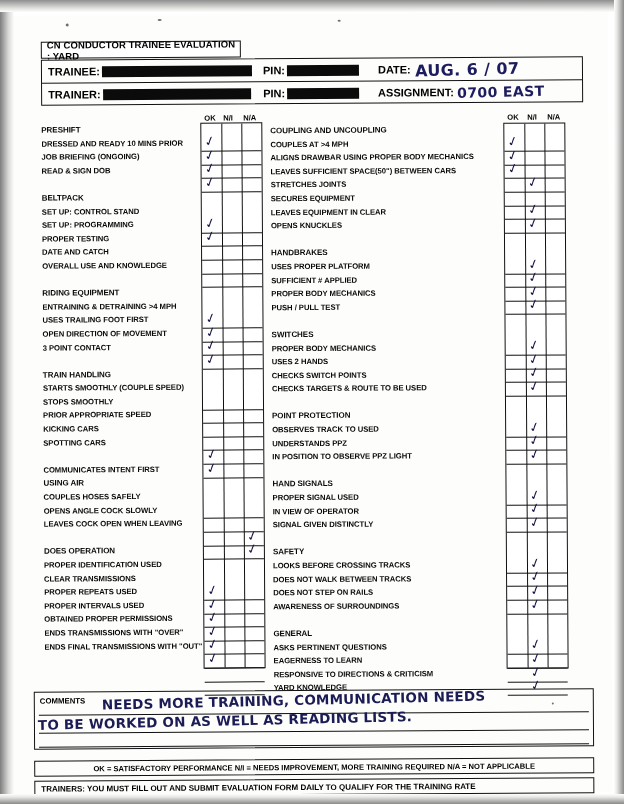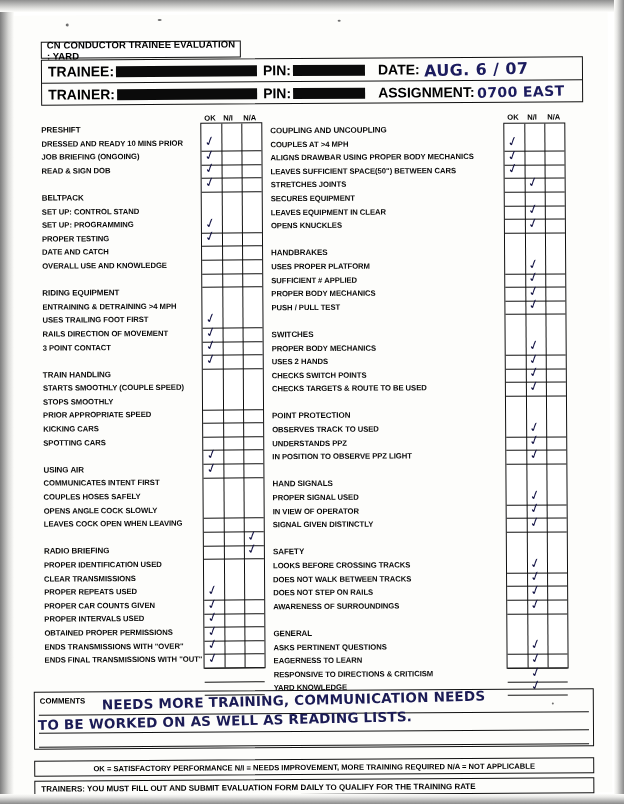--- a/index.html
+++ b/index.html
@@ -81,21 +81,21 @@
     position: absolute;
     left: 0;
     width: 100%;
     height: 22px;
     display: flex;
     align-items: center;
   }
   .hdr-row.r1 { top: 0; }
   .hdr-row.r2 { top: 22px; border-top: 1.4px solid #111; }
   .hdr-lbl {
-    font-size: 14px;
+    font-size: 11px;
     font-weight: bold;
     padding-left: 6px;
     color: #000;
     white-space: nowrap;
   }
   .redact {
     background: #0b0b0b;
     height: 11px;
     display: inline-block;
   }
@@ -364,41 +364,40 @@
         <div class="item sect">BELTPACK</div>
         <div class="item">SET UP: CONTROL STAND</div>
         <div class="item">SET UP: PROGRAMMING</div>
         <div class="item">PROPER TESTING</div>
         <div class="item">DATE AND CATCH</div>
         <div class="item">OVERALL USE AND KNOWLEDGE</div>
         <div class="item blank">.</div>
         <div class="item sect">RIDING EQUIPMENT</div>
         <div class="item">ENTRAINING &amp; DETRAINING    &gt;4 MPH</div>
         <div class="item">USES TRAILING FOOT FIRST</div>
-        <div class="item">RAILS DIRECTION OF MOVEMENT</div>
+        <div class="item">OPEN DIRECTION OF MOVEMENT</div>
         <div class="item">3 POINT CONTACT</div>
         <div class="item blank">.</div>
         <div class="item sect">TRAIN HANDLING</div>
         <div class="item">STARTS SMOOTHLY (COUPLE SPEED)</div>
         <div class="item">STOPS SMOOTHLY</div>
         <div class="item">PRIOR APPROPRIATE SPEED</div>
         <div class="item">KICKING CARS</div>
         <div class="item">SPOTTING CARS</div>
         <div class="item blank">.</div>
+        <div class="item">COMMUNICATES INTENT FIRST</div>
         <div class="item sect">USING AIR</div>
-        <div class="item">COMMUNICATES INTENT FIRST</div>
         <div class="item">COUPLES HOSES SAFELY</div>
         <div class="item">OPENS ANGLE COCK SLOWLY</div>
         <div class="item">LEAVES COCK OPEN WHEN LEAVING</div>
         <div class="item blank">.</div>
-        <div class="item sect">RADIO BRIEFING</div>
+        <div class="item sect">DOES OPERATION</div>
         <div class="item">PROPER IDENTIFICATION USED</div>
         <div class="item">CLEAR TRANSMISSIONS</div>
         <div class="item">PROPER REPEATS USED</div>
-        <div class="item">PROPER CAR COUNTS GIVEN</div>
         <div class="item">PROPER INTERVALS USED</div>
         <div class="item">OBTAINED PROPER PERMISSIONS</div>
         <div class="item">ENDS TRANSMISSIONS WITH "OVER"</div>
         <div class="item">ENDS FINAL TRANSMISSIONS WITH "OUT"</div>
       </div>
 
     <div class="items" id="right-items" style="left:262px; top:110px; width:235px;">
         <div class="item sect">COUPLING AND UNCOUPLING</div>
         <div class="item">COUPLES AT &gt;4 MPH</div>
         <div class="item">ALIGNS DRAWBAR USING PROPER BODY MECHANICS</div>

